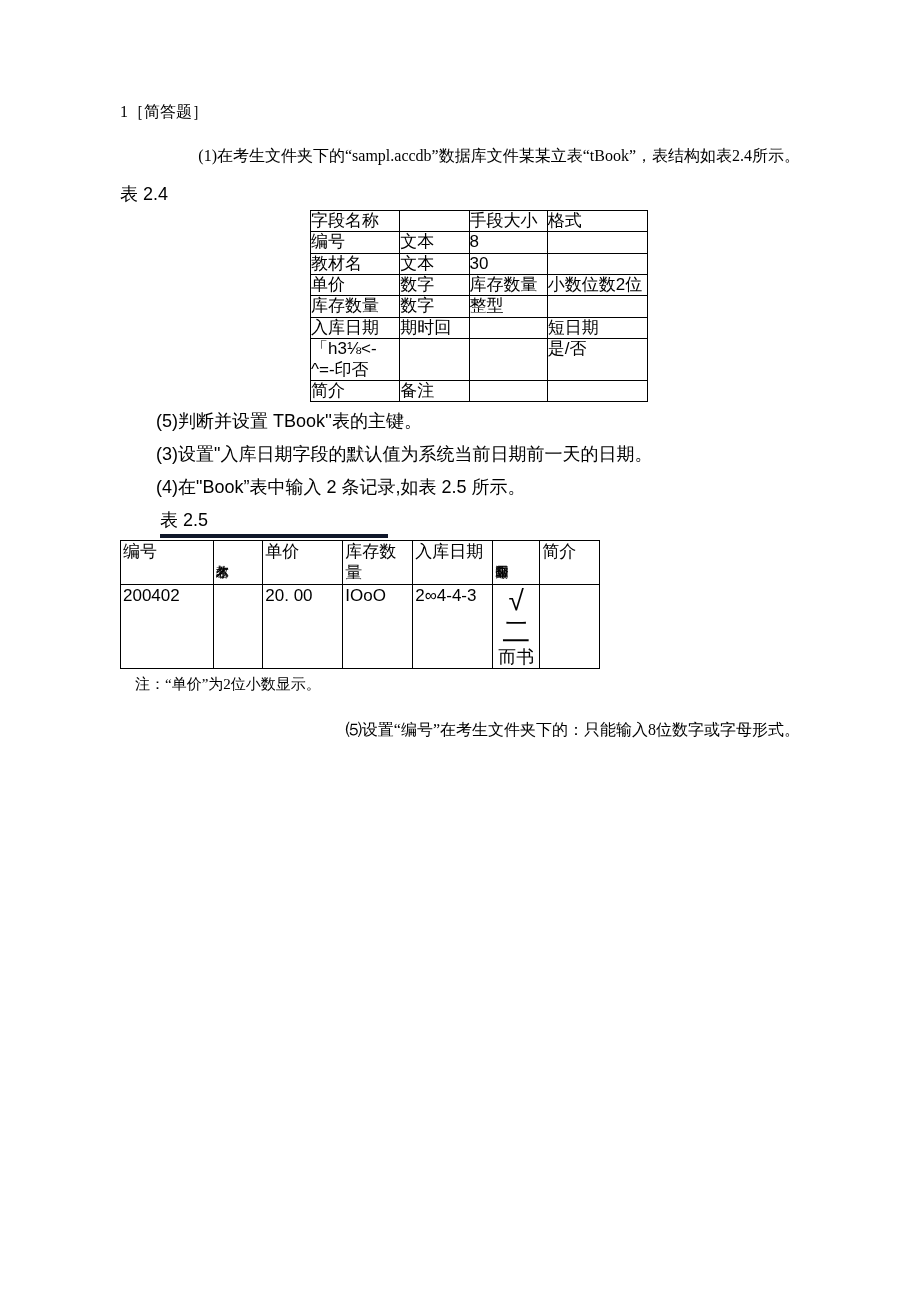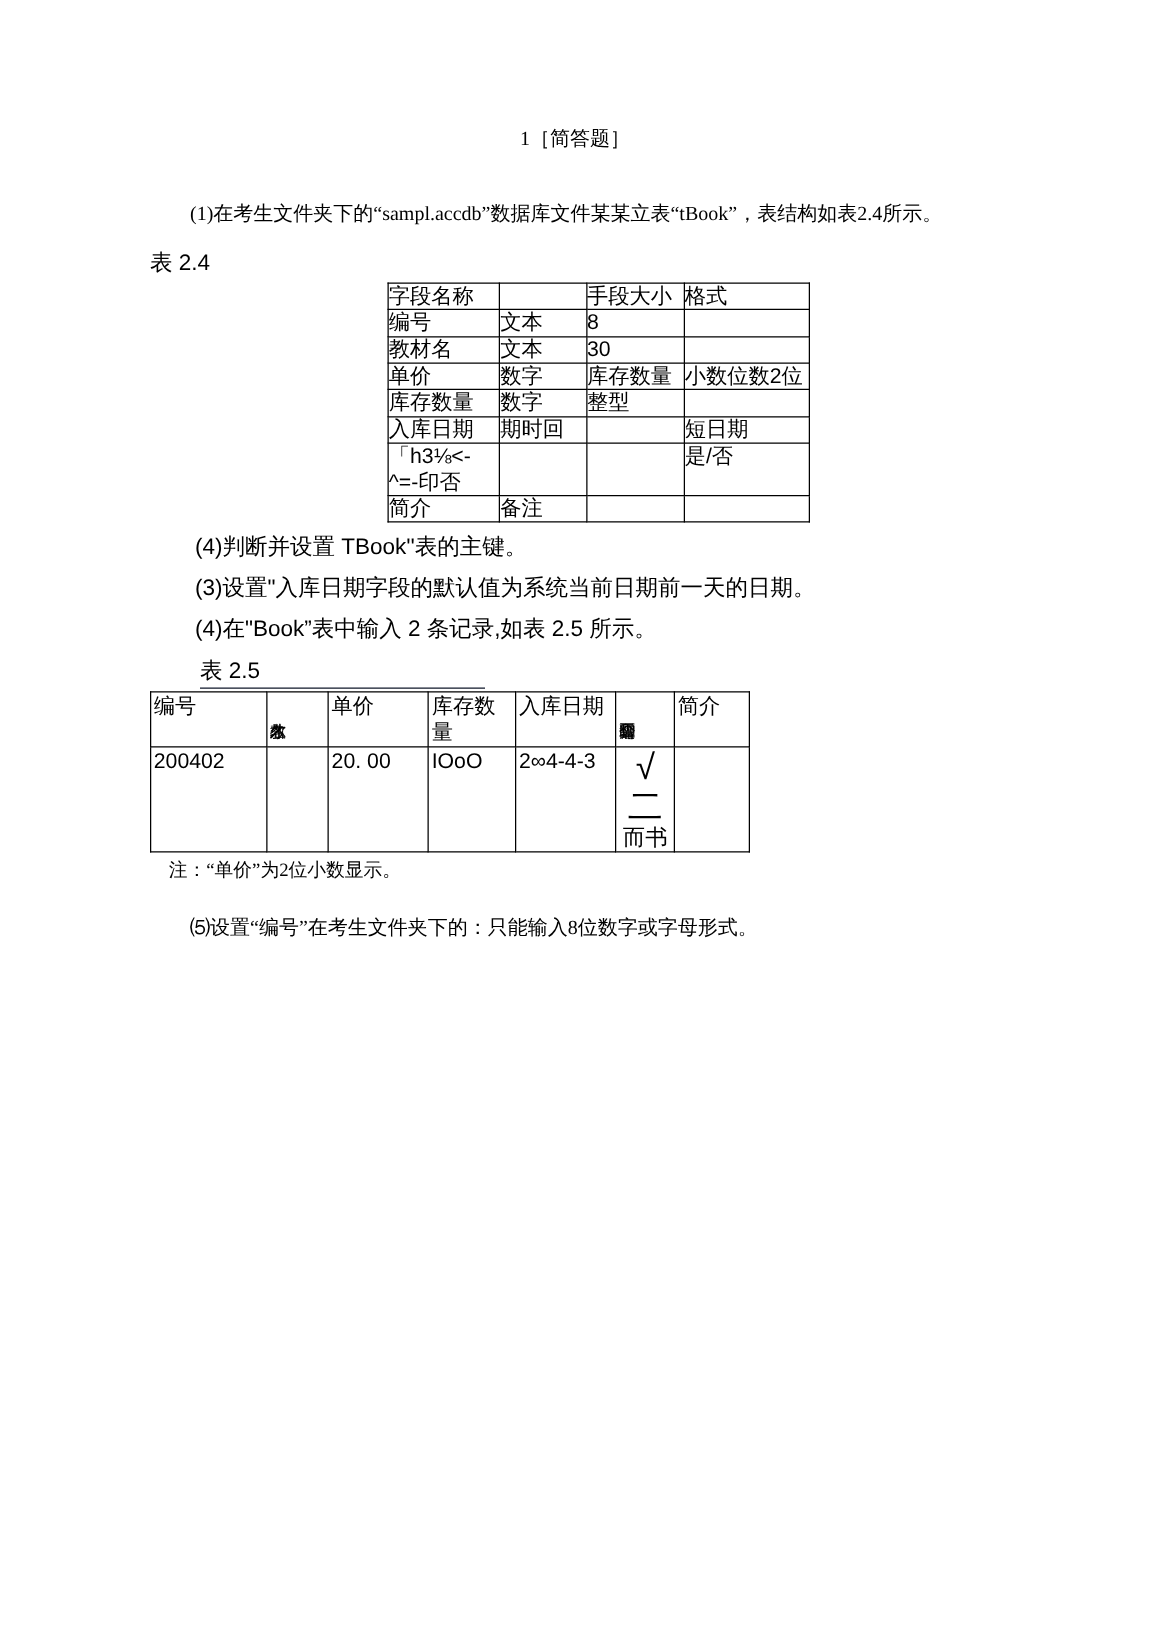--- a/index.html
+++ b/index.html
@@ -7,27 +7,27 @@
     font-size: 16px;
     color: #000;
     background: #fff;
     width: 920px;
     margin: 0;
     padding: 100px 120px 60px 120px;
     box-sizing: border-box;
     line-height: 1.5;
   }
   .q-head {
-    margin-bottom: 34px;
-    text-align: center;
+    margin-bottom: 18px;
   }
   .para {
     text-indent: 2em;
     margin: 10px 0;
     line-height: 1.8;
+    text-align: right;
   }
   .tbl-label {
     font-family: "Microsoft YaHei", Arial, sans-serif;
     font-size: 18px;
     margin: 6px 0 2px 0;
   }
   table {
     border-collapse: collapse;
   }
   td, th {
@@ -53,21 +53,21 @@
     font-size: 18px;
     margin: 6px 0;
     text-indent: 2em;
   }
 
   .t25-wrap {
     margin-left: 0;
   }
   .t25-label {
     margin-left: 40px;
-    border-bottom: 1px solid #0f172a;
+    border-bottom: 4px solid #0f172a;
     display: inline-block;
     padding-right: 180px;
   }
   .t25 {
     width: 480px;
     font-size: 17px;
   }
   .t25 td{padding:1px 2px;}
   .t25 td:nth-child(1){width:68px;}
   .t25 td:nth-child(2){width:34px;}
@@ -151,21 +151,21 @@
   </tr>
   <tr>
     <td>简介</td>
     <td>备注</td>
     <td></td>
     <td></td>
   </tr>
 </tbody>
   </table>
 
-<div class="body-text">(4)判断并设置 TBook''表的主键。</div>
+<div class="body-text">(5)判断并设置 TBook''表的主键。</div>
 <div class="body-text">(3)设置"入库日期字段的默认值为系统当前日期前一天的日期。</div>
 <div class="body-text">(4)在"Book”表中输入 2 条记录,如表 2.5 所示。</div>
 
 <div class="t25-wrap">
   <div class="tbl-label"><span class="t25-label">表 2.5</span></div>
 
   <table class="t25">
     <tbody>
         <tr>
       <td>编号</td>

